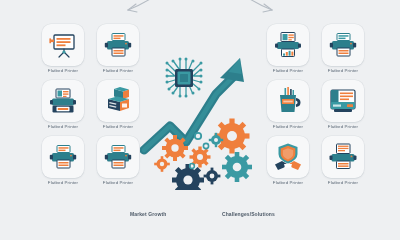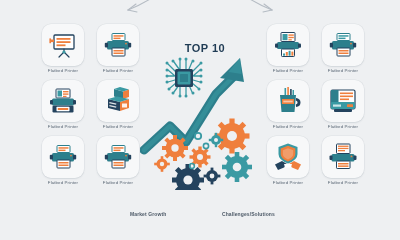--- a/index.html
+++ b/index.html
@@ -268,21 +268,20 @@
           <rect x="8.5" y="19" width="13.5" height="7.5" rx="0.7" fill="#ffffff" stroke="#24435e" stroke-width="1"></rect>
           <rect x="10" y="21" width="10.5" height="1.5" fill="#ef7f3d"></rect>
           <rect x="10" y="23.4" width="10.5" height="1.5" fill="#ef7f3d"></rect>
         </svg>
       </div>
       <div class="card-label">Flatbed Printer</div>
     </div>
   </div>
 
   <div class="center">
-    <div class="top10">TOP 10</div>
 
     <svg width="130" height="160" viewBox="0 0 130 160">
 
       <g transform="translate(44,48)">
         <g stroke="#3a9aa3" stroke-width="1.3" fill="none" stroke-linecap="round">
           <path d="M-16 -14 L-8 -6 M-16 -8 L-9 -2 M-16 -2 L-10 -2 M-16 4 L-9 2 M-14 10 L-8 5
                    M16 -14 L8 -6 M16 -8 L9 -2 M16 -2 L10 -2 M16 4 L9 2 M14 10 L8 5
                    M-10 -16 L-5 -9 M-4 -18 L-4 -9 M2 -18 L2 -9 M8 -16 L5 -9
                    M-10 14 L-5 7 M-4 17 L-4 8 M2 17 L2 8 M8 14 L5 7"></path>
         </g>

